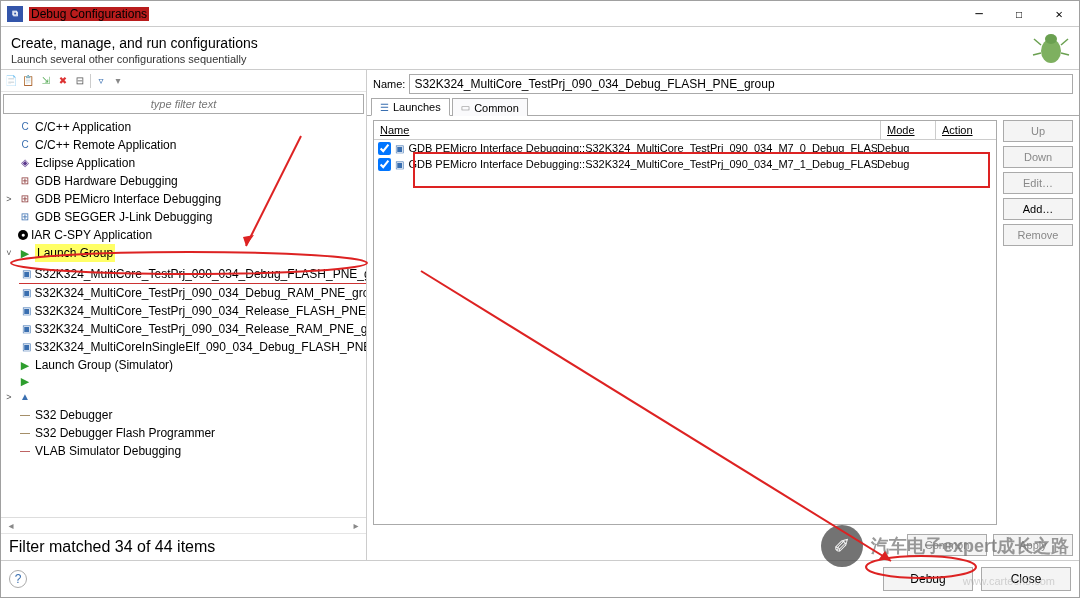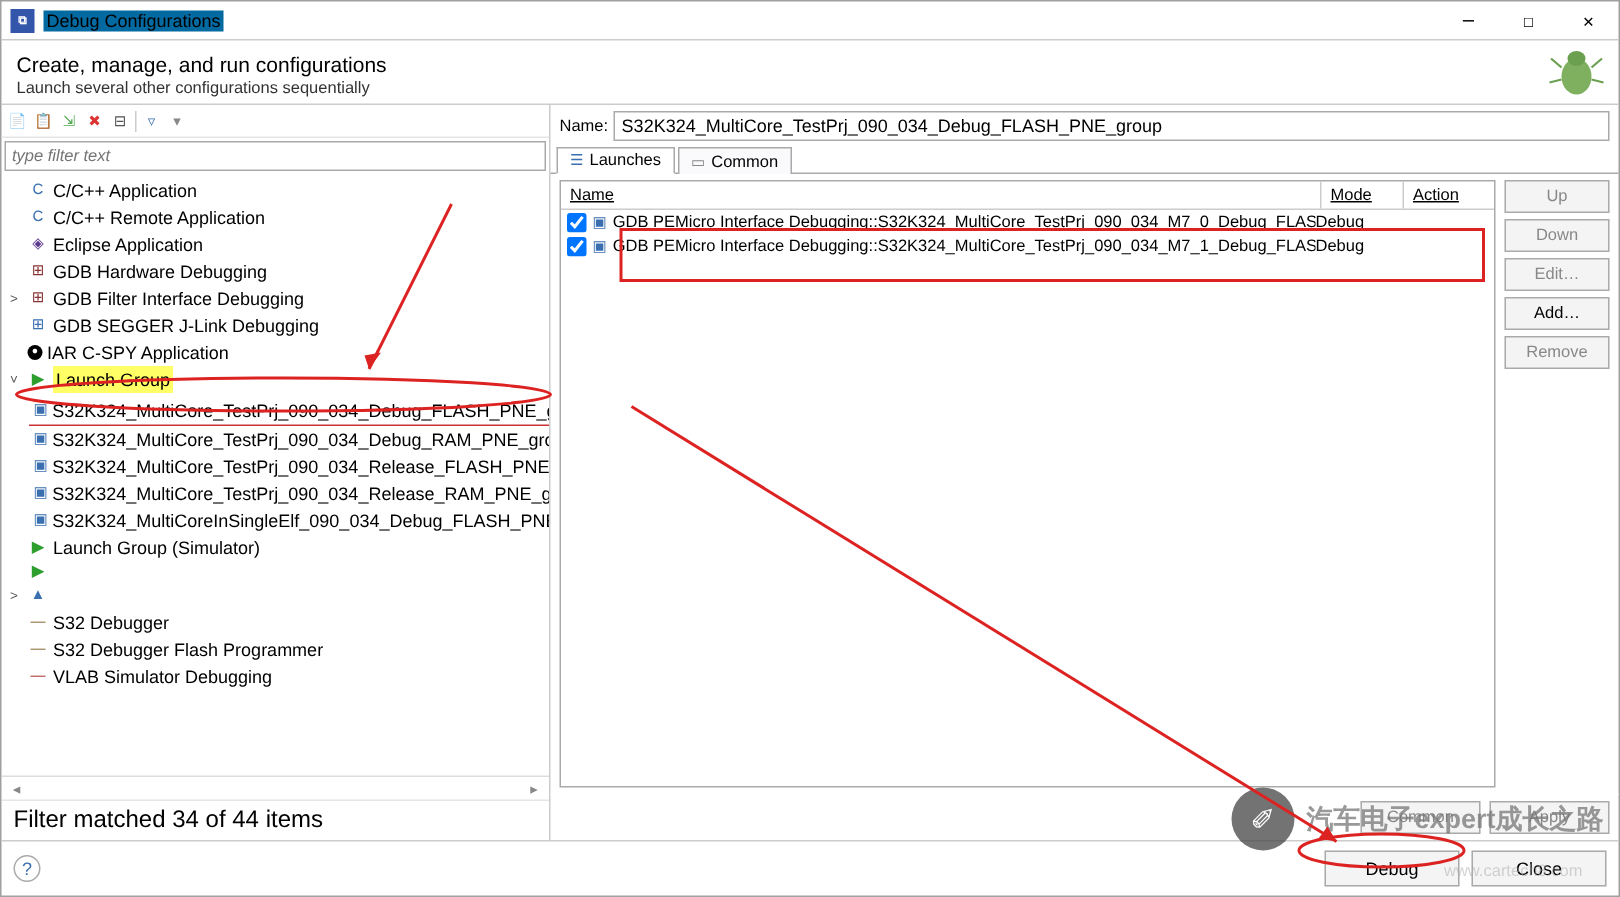--- a/index.html
+++ b/index.html
@@ -1,31 +1,31 @@
 <!DOCTYPE html>
 <html><head>
 <meta charset="utf-8">
 <style>
   * { box-sizing: border-box; }
   html, body { margin: 0; padding: 0; font-family: "Segoe UI", Tahoma, sans-serif; font-size: 12px; color: #000; background: #fff; overflow: hidden; }
   .window { width: 1080px; height: 598px; border: 1px solid #a0a0a0; display: flex; flex-direction: column; position: relative; }
   .titlebar { height: 26px; display: flex; align-items: center; padding: 0 0 0 6px; border-bottom: 1px solid #ccc; }
   .titlebar .icon-app { width: 16px; height: 16px; background: #3355aa; display: inline-flex; align-items: center; justify-content: center; color: #fff; font-size: 8px; font-weight: bold; }
-  .titlebar .title { margin-left: 6px; background: #0369a1; padding: 0 2px; }
+  .titlebar .title { margin-left: 6px; background: #b91c1c; padding: 0 2px; }
   .titlebar .controls { margin-left: auto; display: flex; }
   .winbtn { width: 40px; height: 26px; display: flex; align-items: center; justify-content: center; font-family: monospace; }
   .header { padding: 8px 10px 4px; }
   .header-title { font-weight: normal; font-size: 14px; }
   .header-sub { font-size: 11px; margin-top: 2px; color: #333; }
   .bug-icon { position: absolute; right: 8px; top: 28px; width: 40px; height: 40px; }
   .body { flex: 1; display: flex; border-top: 1px solid #ccc; min-height: 0; }
   .left { width: 366px; border-right: 1px solid #ccc; display: flex; flex-direction: column; }
   .toolbar { height: 22px; display: flex; align-items: center; padding: 2px 4px; gap: 3px; border-bottom: 1px solid #e5e5e5; }
   .tool-icon { width: 14px; height: 14px; display: inline-flex; align-items: center; justify-content: center; font-size: 10px; }
-  .filter-input { margin: 2px; width: calc(100% - 4px); height: 20px; padding: 2px 4px; border: 1px solid #aaa; font-size: 11px; color: #888; font-style: italic; }
+  .filter-input { margin: 2px; width: calc(100% - 4px); height: 20px; padding: 2px 4px; border: 1px solid #aaa; font-size: 11px; color: #888; font-style: italic; text-align: center; }
   .tree { flex: 1; overflow: auto; padding: 2px 0; }
   .tree ul { list-style: none; margin: 0; padding: 0 0 0 16px; }
   .tree > ul { padding-left: 2px; }
   .tree li { white-space: nowrap; line-height: 18px; display: flex; align-items: center; gap: 3px; }
   .tree li.has-children { flex-wrap: wrap; }
   .tree li.has-children > ul { width: 100%; }
   .twisty { width: 12px; display: inline-block; text-align: center; font-size: 9px; color: #555; cursor: pointer; }
   .node-icon { width: 14px; height: 14px; display: inline-flex; align-items: center; justify-content: center; font-size: 10px; }
   .ic-c { color: #3a6fb0; }
   .ic-e { color: #5c3a8e; }
@@ -138,21 +138,21 @@
               <span style="">Eclipse Application</span>
             </li>
             <li>
               <span class="twisty"></span>
               <span class="node-icon ic-gdb">⊞</span>
               <span style="">GDB Hardware Debugging</span>
             </li>
             <li>
               <span class="twisty">˃</span>
               <span class="node-icon ic-gdb">⊞</span>
-              <span style="">GDB Filter Interface Debugging</span>
+              <span style="">GDB PEMicro Interface Debugging</span>
             </li>
             <li>
               <span class="twisty"></span>
               <span class="node-icon ic-segger">⊞</span>
               <span style="">GDB SEGGER J-Link Debugging</span>
             </li>
             <li>
               <span class="twisty"></span>
               <span class="node-icon ic-iar">●</span>
               <span style="">IAR C-SPY Application</span>

